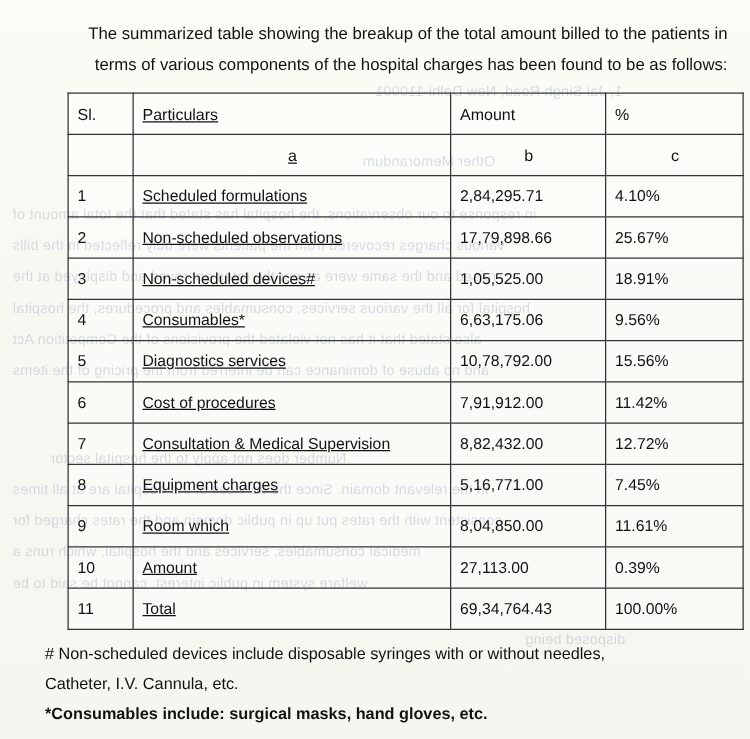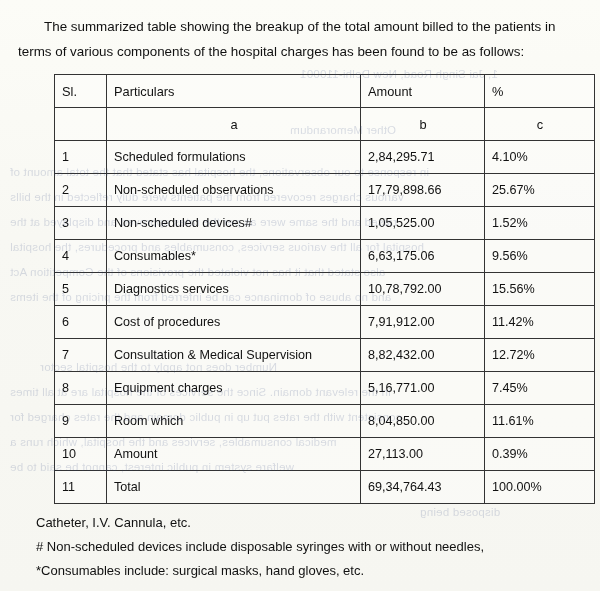--- a/index.html
+++ b/index.html
@@ -40,56 +40,56 @@
   }
   .bleed div {
     position: absolute;
     white-space: nowrap;
     transform: scaleX(-1);
   }
   .intro {
     font-size: 13.4px;
     line-height: 25px;
     margin: 0 0 10px 0;
-    text-align: left;
+    text-align: right;
     color: #111;
   }
   .intro .indent { display: inline-block; width: 26px; }
 
   table.billing {
     border-collapse: collapse;
     width: 492px;
     margin: 0 0 0 36px;
     background: rgba(255,255,255,0.35);
     table-layout: fixed;
   }
   table.billing td {
     border: 1px solid #333;
     font-size: 12.6px;
     padding: 5px 6px 5px 7px;
     height: 22px;
     vertical-align: middle;
     color: #111;
   }
   td.c-sl     { width: 38px; }
-  td.c-part   { width: 240px; }
+  td.c-part   { width: 240px; text-decoration: underline; }
   td.c-amt    { width: 110px; }
   td.c-pct    { width: 96px; }
 
   tr.head td { font-size: 12.8px; margin-left: 12px; }
   tr.sub td { text-align: center; font-size: 12.8px; }
   tr.sub td.c-sl { text-align: left; }
   .notes {
     margin: 8px 0 0 18px;
     font-size: 13px;
     line-height: 21px;
     color: #111;
   }
   .notes p { margin: 0 0 3px 0; }
-  .note-2 { margin-top: 14px; margin-left: 14px; }
+  .note-2 { margin-top: 14px; margin-left: 14px; font-weight: bold; }
 </style>
 </head>
 <body>
 
 <div class="page">
 
   <div class="bleed" aria-hidden="true">
     <div style="left:300px; top:62px;">1, Jai Singh Road, New Delhi-110001</div>
     <div style="left:290px; top:118px;">Other Memorandum</div>
     <div style="left:10px;  top:160px;">in response to our observations, the hospital has stated that the total amount of</div>
@@ -132,21 +132,21 @@
       <tr>
         <td class="c-sl">2</td>
         <td class="c-part">Non-scheduled observations</td>
         <td class="c-amt">17,79,898.66</td>
         <td class="c-pct">25.67%</td>
       </tr>
       <tr>
         <td class="c-sl">3</td>
         <td class="c-part">Non-scheduled devices#</td>
         <td class="c-amt">1,05,525.00</td>
-        <td class="c-pct">1.52%</td>
+        <td class="c-pct">18.91%</td>
       </tr>
       <tr>
         <td class="c-sl">4</td>
         <td class="c-part">Consumables*</td>
         <td class="c-amt">6,63,175.06</td>
         <td class="c-pct">9.56%</td>
       </tr>
       <tr>
         <td class="c-sl">5</td>
         <td class="c-part">Diagnostics services</td>
@@ -186,18 +186,18 @@
       <tr>
         <td class="c-sl">11</td>
         <td class="c-part">Total</td>
         <td class="c-amt">69,34,764.43</td>
         <td class="c-pct">100.00%</td>
       </tr>
     </tbody>
   </table>
 
   <div class="notes">
+    <p># Non-scheduled devices include disposable syringes with or without needles,</p>
     <p>Catheter, I.V. Cannula, etc.</p>
-    <p># Non-scheduled devices include disposable syringes with or without needles,</p>
     <p class="note-2">*Consumables include: surgical masks, hand gloves, etc.</p>
   </div>
 
 </div>
 
 </body></html>

